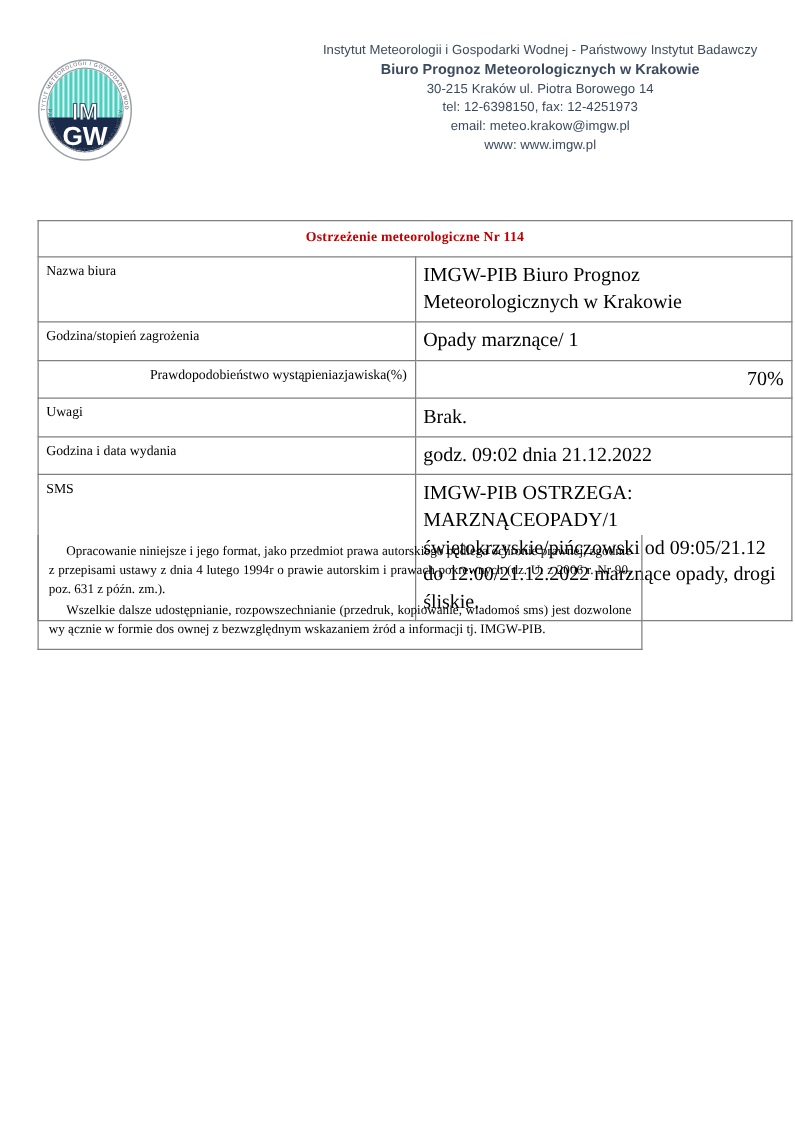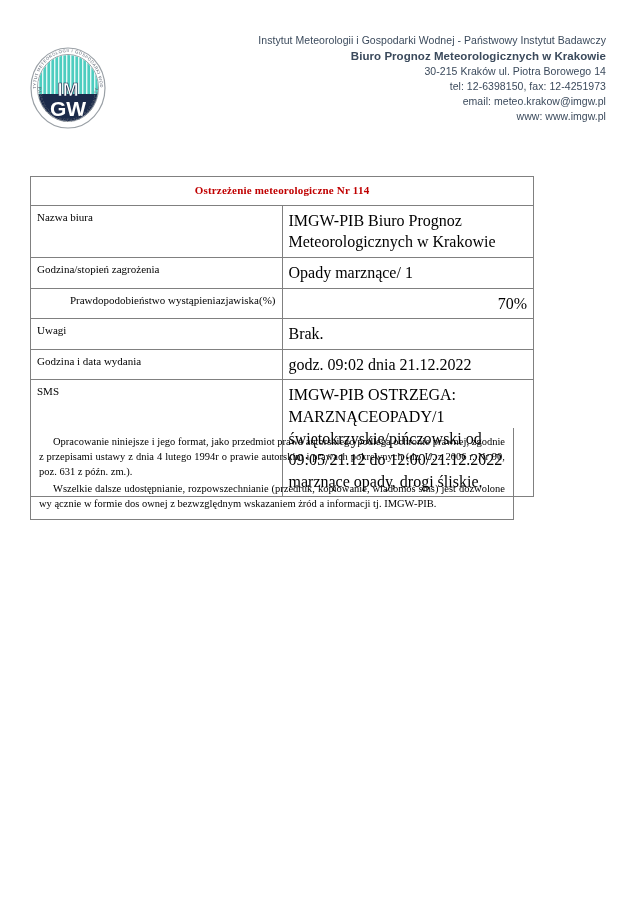--- a/index.html
+++ b/index.html
@@ -31,41 +31,41 @@
     left: 26px;
     top: 46px;
     width: 84px;
     height: 84px;
   }
 
   .header-text {
     position: absolute;
     right: 30px;
     top: 33px;
-    text-align: right;
+    text-align: center;
     font-family: "Liberation Sans", "DejaVu Sans", sans-serif;
     color: #3b4a5c;
     line-height: 1.42;
   }
   .header-text .hline {
     font-size: 10.5px;
     white-space: nowrap;
     letter-spacing: 0.05px;
   }
   .header-text .hline.bold {
     font-weight: bold;
     font-size: 11.5px;
   }
 
   
   .warn-table {
     position: absolute;
     left: 30px;
     top: 176px;
-    width: 504px;
+    width: 604px;
     border-collapse: collapse;
     table-layout: fixed;
   }
   .warn-table td {
     border: 1px solid #808080;
     padding: 4px 6px;
     font-size: 11px;
     vertical-align: top;
     line-height: 1.35;
   }

